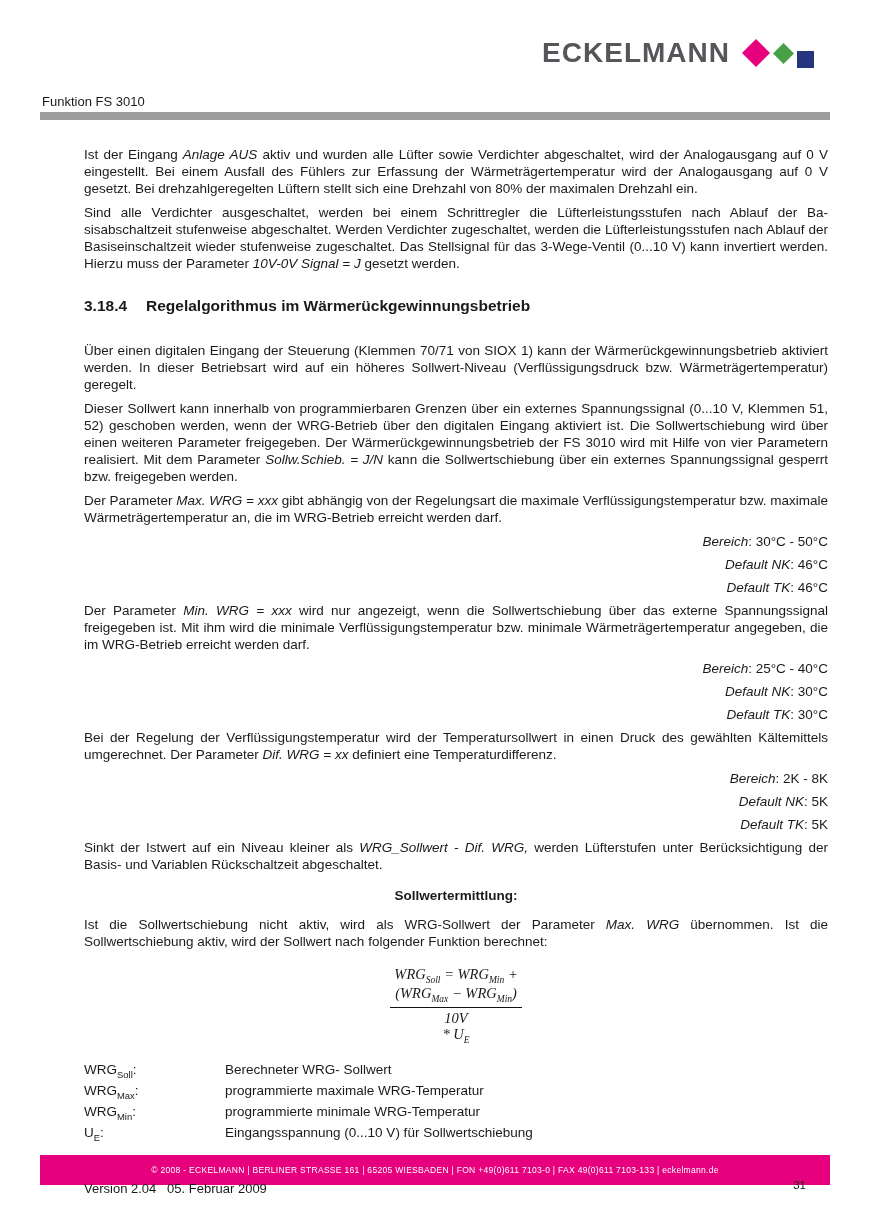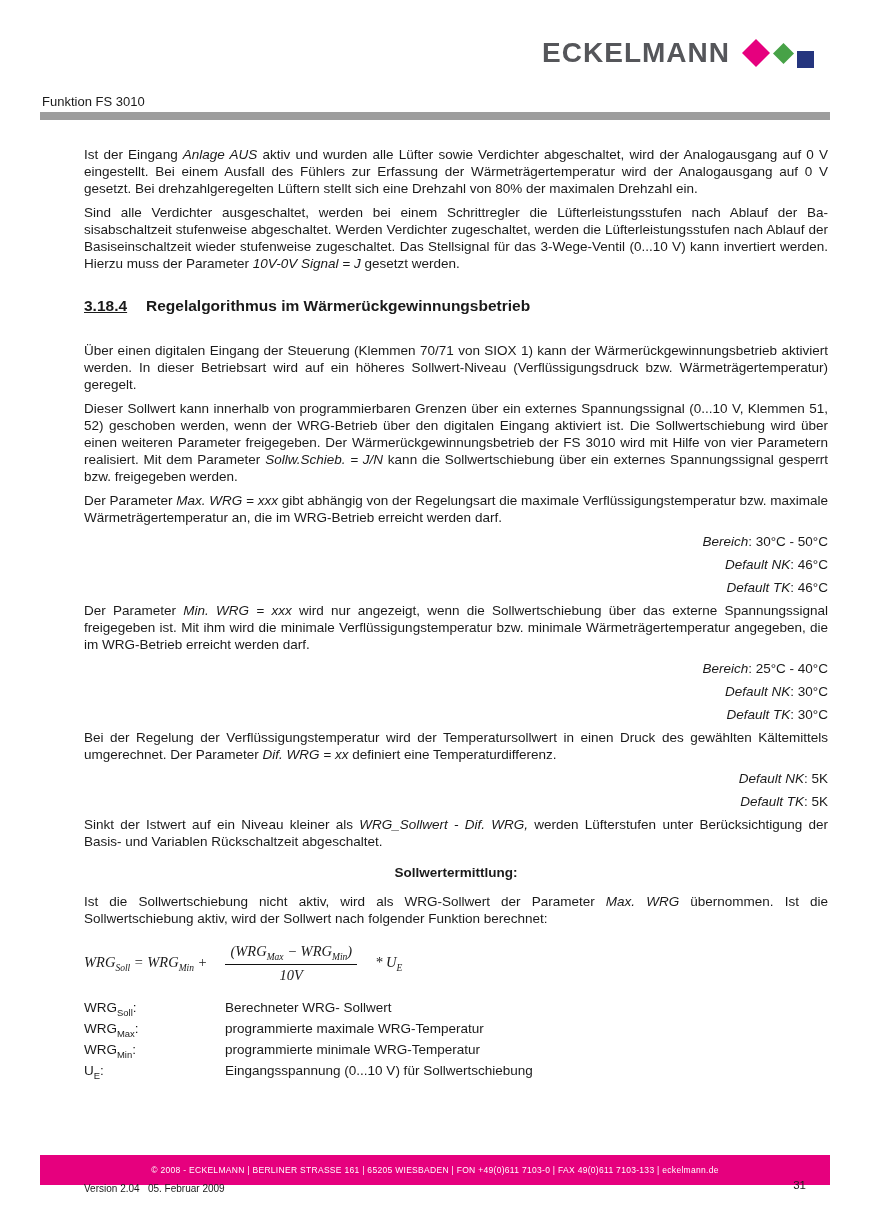--- a/index.html
+++ b/index.html
@@ -23,42 +23,42 @@
                clip-path:polygon(50% 0,100% 50%,50% 100%,0 50%); margin-bottom:4px; }
   .m-blue    { display:block; width:17px; height:17px; background:var(--logo_blue,#25357e); margin-bottom:0; }
   .header-label { position:absolute; left:42px; top:93px; font-size:13px; }
   .header-rule  { position:absolute; left:40px; right:40px; top:112px; height:8px; background:var(--rule_gray,#9d9d9d); }
 
   
   .content { position:absolute; left:84px; top:146px; width:744px; text-align:justify; hyphens:manual; }
   .para { margin-bottom:7px; }
   .param-line { margin-bottom:6px; text-align:right; }
   .section-heading { display:flex; margin:24px 0 26px 0; font-size:15.5px; font-weight:bold; line-height:20px; text-align:left; }
-  .h-num { flex:0 0 62px;text-decoration:underline; }
+  .h-num { flex:0 0 62px; }
   .bold-label { font-weight:bold; margin:14px 0 12px 0; text-align:center; }
 
   
-  .formula { display:flex; align-items:center; gap:18px; margin:16px 0 14px 0; text-align:left;
-             font-family:"Liberation Serif","DejaVu Serif",serif; font-style:italic; font-size:14.5px; line-height:16px; }
+  .formula { display:flex; align-items:center; gap:0; margin:16px 0 14px 0; text-align:left;
+             font-family:"Liberation Serif","DejaVu Serif",serif; font-style:italic; font-size:14.5px; line-height:16px;flex-direction:column; }
   .formula sub { font-size:9.5px; }
   .frac { display:inline-flex; flex-direction:column; align-items:center; }
   .frac .num { display:block; border-bottom:1.3px solid #111; padding:0 5px 2px 5px; }
   .frac .den { display:block; padding-top:2px; }
 
   
   .definitions { margin-top:12px; text-align:left; }
   .def-row { display:flex; line-height:21px;gap:40px; }
   .def-term { flex:0 0 101px; }
   .def-text { flex:1; }
 
   
   .footer-bar { position:absolute; left:40px; right:40px; top:1155px; height:30px;
                 background:var(--footer_magenta,#e6007e); color:#ffffff; font-size:8.5px; letter-spacing:0.3px;
                 display:flex; align-items:center; justify-content:center; }
-  .version { position:absolute; left:84px; top:1180px; font-size:10px; white-space:pre; }
+  .version { position:absolute; left:84px; top:1180px; font-size:13px; white-space:pre; }
   .page-num { position:absolute; right:64px; top:1177px; font-size:11.5px; }
 </style>
 </head>
 <body>
 
 <div class="page">
 
   <header>
     <div class="logo">
       <span class="logo-text">ECKELMANN</span>
@@ -89,20 +89,21 @@
     <p class="param-line"><span class="it">Bereich</span><span>: 30°C - 50°C</span></p>
     <p class="param-line"><span class="it">Default NK</span><span>: 46°C</span></p>
     <p class="param-line"><span class="it">Default TK</span><span>: 46°C</span></p>
 
     <p class="para"><span>Der Parameter </span><span class="it">Min. WRG = xxx</span><span> wird nur angezeigt, wenn die Sollwertschiebung über das externe Spannungssi­gnal freigegeben ist. Mit ihm wird die minimale Verflüssigungstemperatur bzw. minimale Wärmeträgertemperatur angegeben, die im WRG-Betrieb erreicht werden darf.</span></p>
     <p class="param-line"><span class="it">Bereich</span><span>: 25°C - 40°C</span></p>
     <p class="param-line"><span class="it">Default NK</span><span>: 30°C</span></p>
     <p class="param-line"><span class="it">Default TK</span><span>: 30°C</span></p>
 
     <p class="para"><span>Bei der Regelung der Verflüssigungstemperatur wird der Temperatursollwert in einen Druck des gewählten Käl­temittels umgerechnet. Der Parameter </span><span class="it">Dif. WRG = xx</span><span> definiert eine Temperaturdifferenz.</span></p>
+    <p class="param-line"><span class="it">Bereich</span><span>: 2K - 8K</span></p>
     <p class="param-line"><span class="it">Default NK</span><span>: 5K</span></p>
     <p class="param-line"><span class="it">Default TK</span><span>: 5K</span></p>
 
     <p class="para"><span>Sinkt der Istwert auf ein Niveau kleiner als </span><span class="it">WRG_Sollwert - Dif. WRG,</span><span> werden Lüfterstufen unter Berücksichti­gung der Basis- und Variablen Rückschaltzeit abgeschaltet.</span></p>
 
     <p class="bold-label">Sollwertermittlung:</p>
     <p class="para"><span>Ist die Sollwertschiebung nicht aktiv, wird als WRG-Sollwert der Parameter </span><span class="it">Max. WRG</span><span> übernommen. Ist die Sollwertschiebung aktiv, wird der Sollwert nach folgender Funktion berechnet:</span></p>
 
     <div class="formula">
       <span class="f-part"><span>WRG</span><sub>Soll</sub><span> = WRG</span><sub>Min</sub><span> +</span></span>

